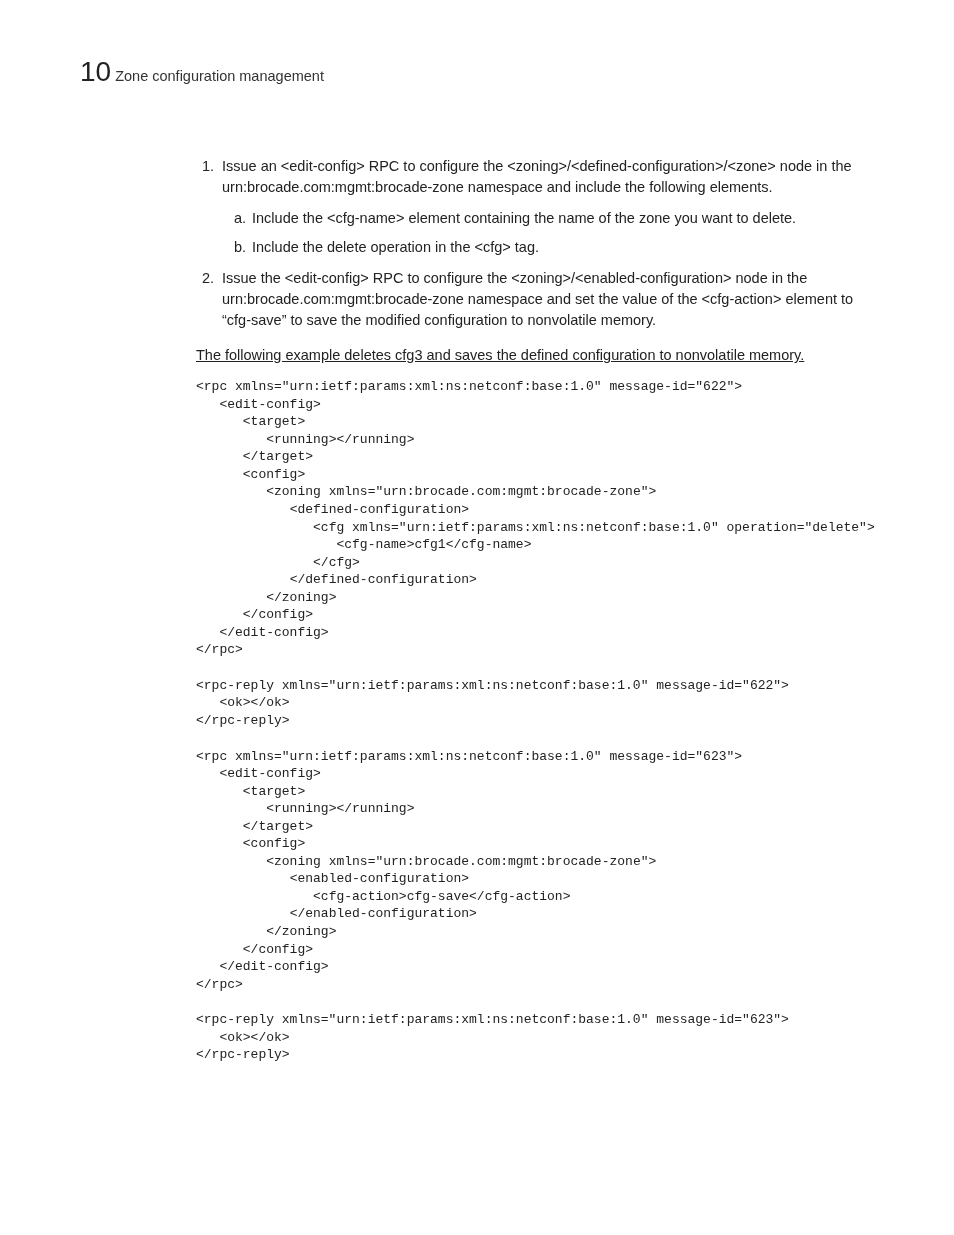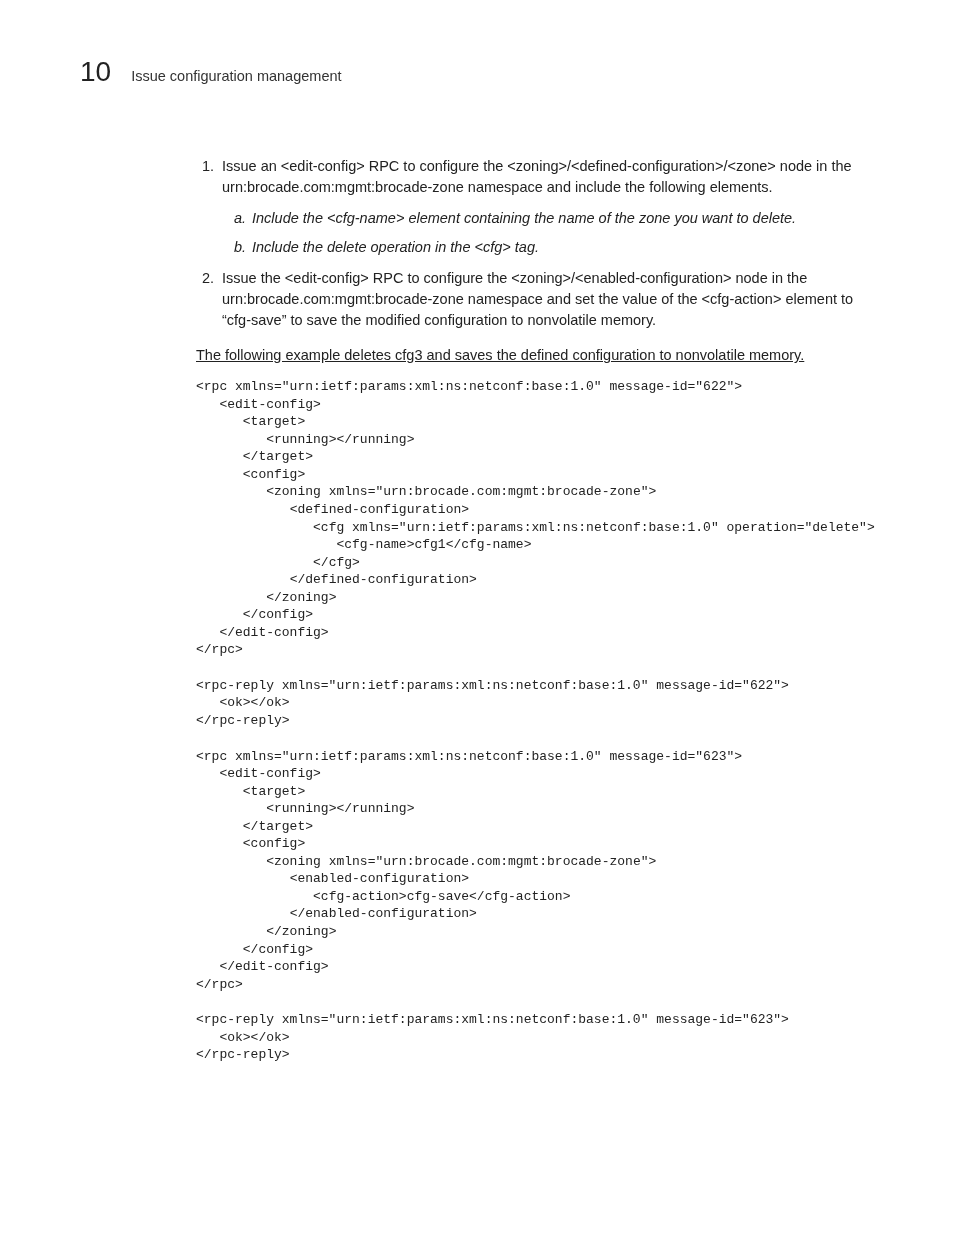--- a/index.html
+++ b/index.html
@@ -12,21 +12,21 @@
     height: 1235px;
     box-sizing: border-box;
     position: relative;
   }
   .page {
     padding: 58px 72px 60px 80px;
   }
   .header {
     display: flex;
     align-items: baseline;
-    gap: 20px;
+    gap: 4px;
     margin-bottom: 70px;
   }
   .page-number {
     font-size: 28px;
     font-weight: 400;
     line-height: 1;
   }
   .header-title {
     font-size: 14.5px;
     color: #333;
@@ -42,21 +42,20 @@
     margin: 0 0 14px 0;
   }
   ol.outer > li {
     margin-bottom: 10px;
     padding-left: 4px;
   }
   ol.inner {
     list-style: lower-alpha;
     padding-left: 28px;
     margin: 10px 0 4px 0;
-    font-style: italic;
   }
   ol.inner > li {
     margin-bottom: 8px;
     padding-left: 2px;
   }
   .para {
     margin: 8px 0 12px 0;
     text-decoration: underline;
   }
   pre.code {
@@ -69,21 +68,21 @@
     color: #222;
   }
 </style>
 </head>
 <body>
 
 <div class="page">
 
   <div class="header">
     <div class="page-number">10</div>
-    <div class="header-title">Issue configuration management</div>
+    <div class="header-title">Zone configuration management</div>
   </div>
 
   <div class="content">
 
     <ol class="outer">
       <li>
         <span>Issue an &lt;edit-config&gt; RPC to configure the &lt;zoning&gt;/&lt;defined-configuration&gt;/&lt;zone&gt; node in the urn:brocade.com:mgmt:brocade-zone namespace and include the following elements.</span>
         <ol class="inner">
           <li>Include the &lt;cfg-name&gt; element containing the name of the zone you want to delete.</li>
           <li>Include the delete operation in the &lt;cfg&gt; tag.</li>

